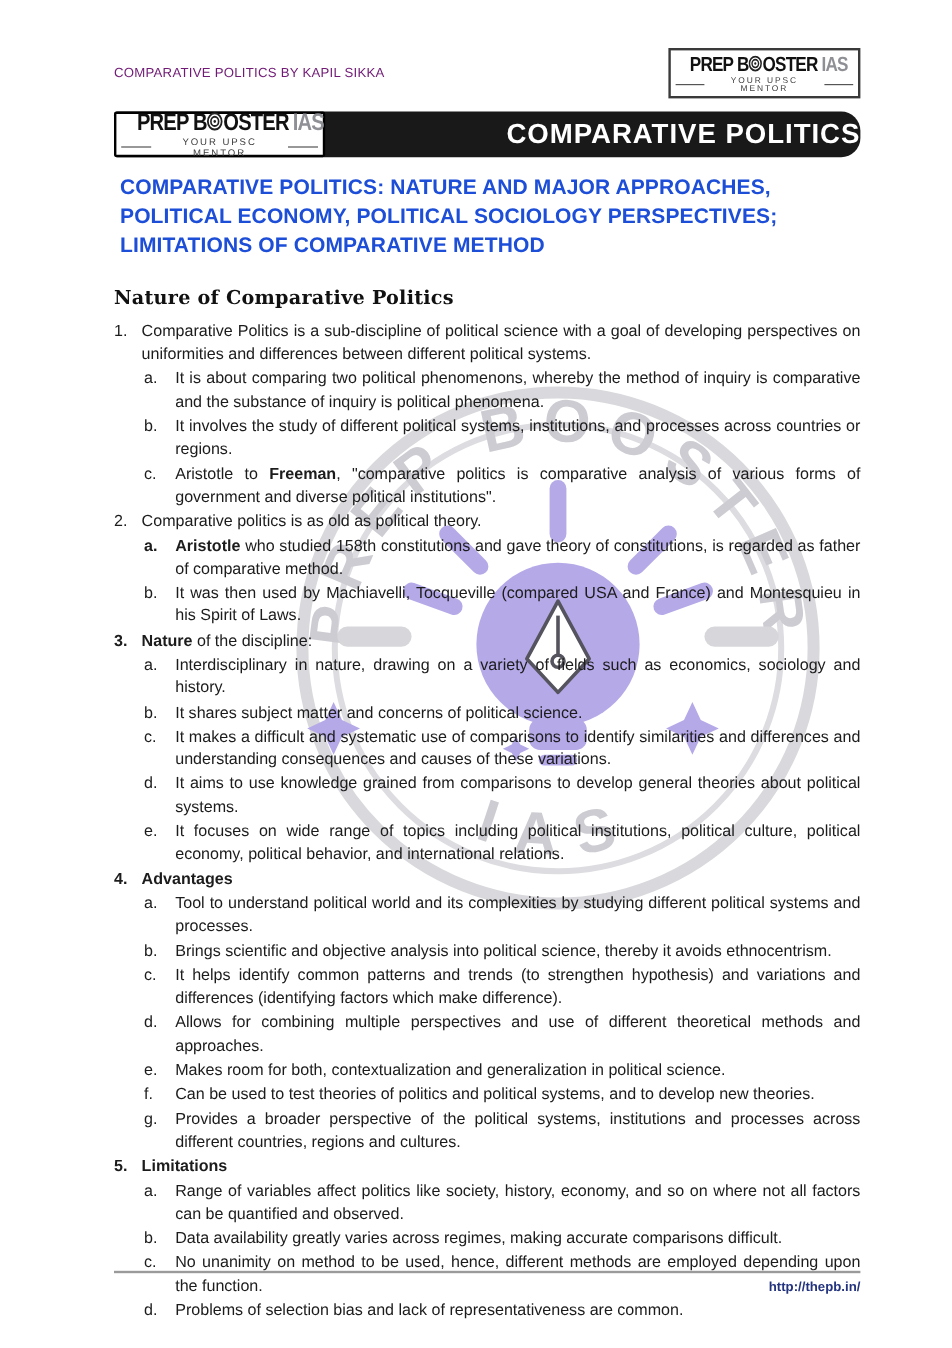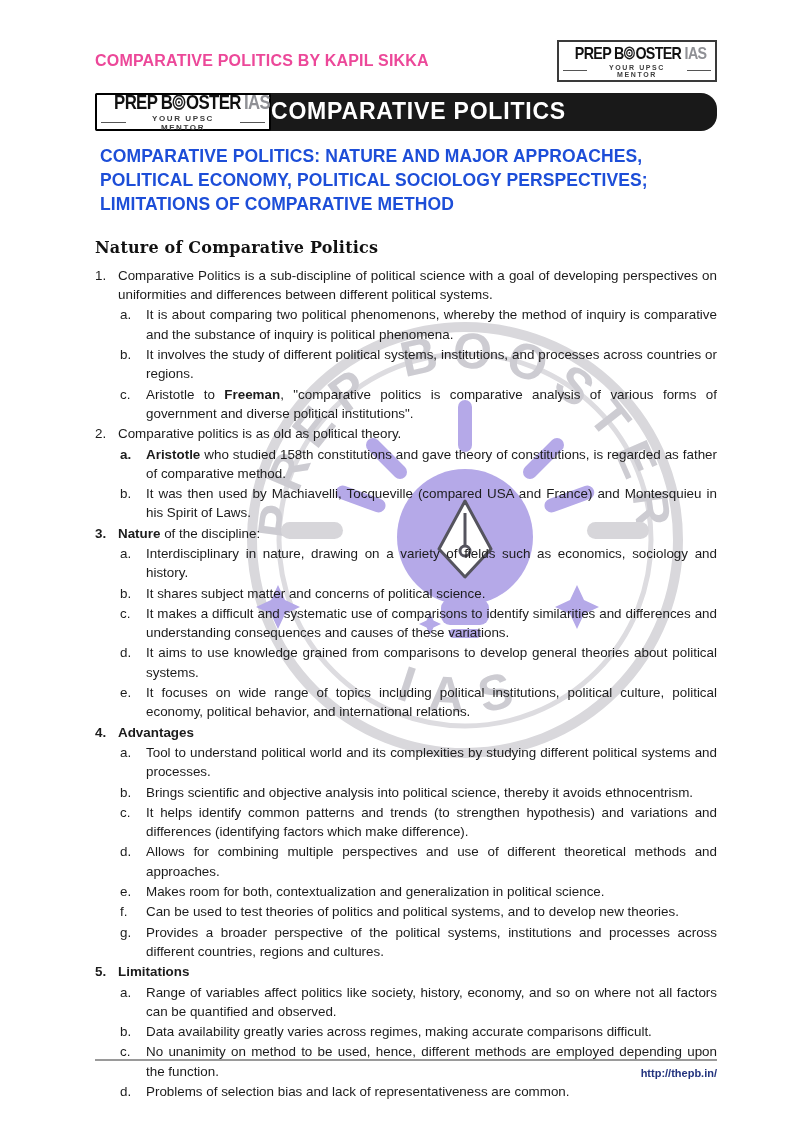--- a/index.html
+++ b/index.html
@@ -4,41 +4,41 @@
 <style>
   html,body{margin:0;padding:0;background:#ffffff;}
   .page{position:relative;width:793px;height:1123px;background:#ffffff;overflow:hidden;
         font-family:"Liberation Sans", sans-serif;color:#1c1c1c;}
   
   .watermark{position:absolute;left:235px;top:305px;width:460px;height:460px;z-index:0;}
   
   .content{position:relative;z-index:1;padding:40px 76px 0 95px;}
   
   .top-row{display:flex;justify-content:space-between;align-items:center;}
-  .doc-title{font-size:16px;font-weight:bold;letter-spacing:.2px;color:#ec4899;}
+  .doc-title{font-size:11px;font-weight:normal;letter-spacing:.2px;color:#701a75;}
   
   .logo-box{background:#fff;text-align:center;box-sizing:border-box;}
   .logo-box.small{border:2px solid #3a3a3a;width:160px;padding:3px 4px 2px;}
   .logo-box.bar{border:2px solid #000;width:176px;display:flex;flex-direction:column;
                 justify-content:center;border-radius:2px;padding:2px 4px;}
   .logo-line1{font-weight:800;letter-spacing:-.8px;color:#111;white-space:nowrap;
               transform:scaleX(.84);transform-origin:50% 50%;line-height:1.05;}
   .logo-box.small .logo-line1{font-size:17px;}
   .logo-box.bar .logo-line1{font-size:20px;}
   .lg-gray{color:#8f9095;margin-left:4px;}
   .bullseye{width:.82em;height:.82em;vertical-align:-.07em;}
   .logo-tagline{display:flex;align-items:center;justify-content:flex-start;gap:4px;
-                color:#3c3c3c;font-weight:bold;letter-spacing:1.6px;margin-top:1px;}
+                color:#3c3c3c;font-weight:normal;letter-spacing:1.6px;margin-top:1px;}
   .logo-box.small .logo-tagline{font-size:7px;}
   .logo-box.bar .logo-tagline{font-size:8px;}
   .tl-line{display:inline-block;height:1px;background:#555;width:26px;}
   
   .banner{display:flex;align-items:stretch;margin-top:11px;background:#191919;
           border-radius:3px 16px 16px 3px;height:38px;}
-  .banner-title{flex:1;align-self:center;text-align:left;color:#ffffff;
+  .banner-title{flex:1;align-self:center;text-align:right;color:#ffffff;
                 font-weight:bold;font-size:23px;letter-spacing:.8px;}
   
   .main-heading{font-size:17.5px;font-weight:bold;text-align:left;line-height:24px;
                 letter-spacing:.1px;max-width:612px;margin:13px auto 0;color:#1d4ed8;}
   .section-heading{font-family:"DejaVu Serif", serif;font-weight:bold;font-size:16px;
                    letter-spacing:.2px;margin:22px 0 9px;color:#111;}
   
   #list-root{font-size:13.4px;line-height:19.3px;}
   .row{display:flex;margin-top:1px;}
   .row .marker{flex:none;}

